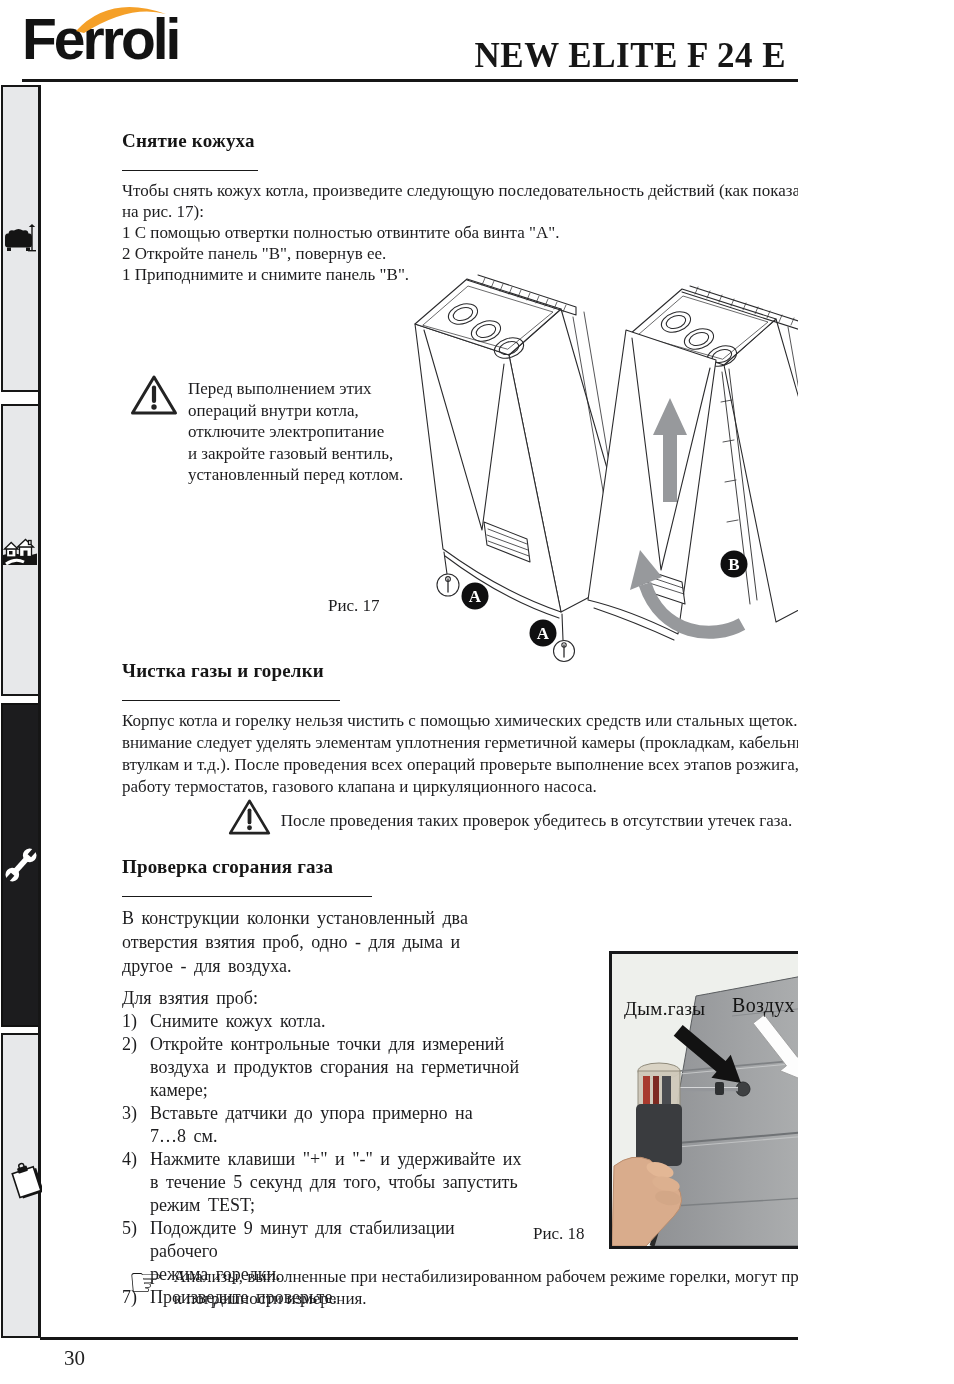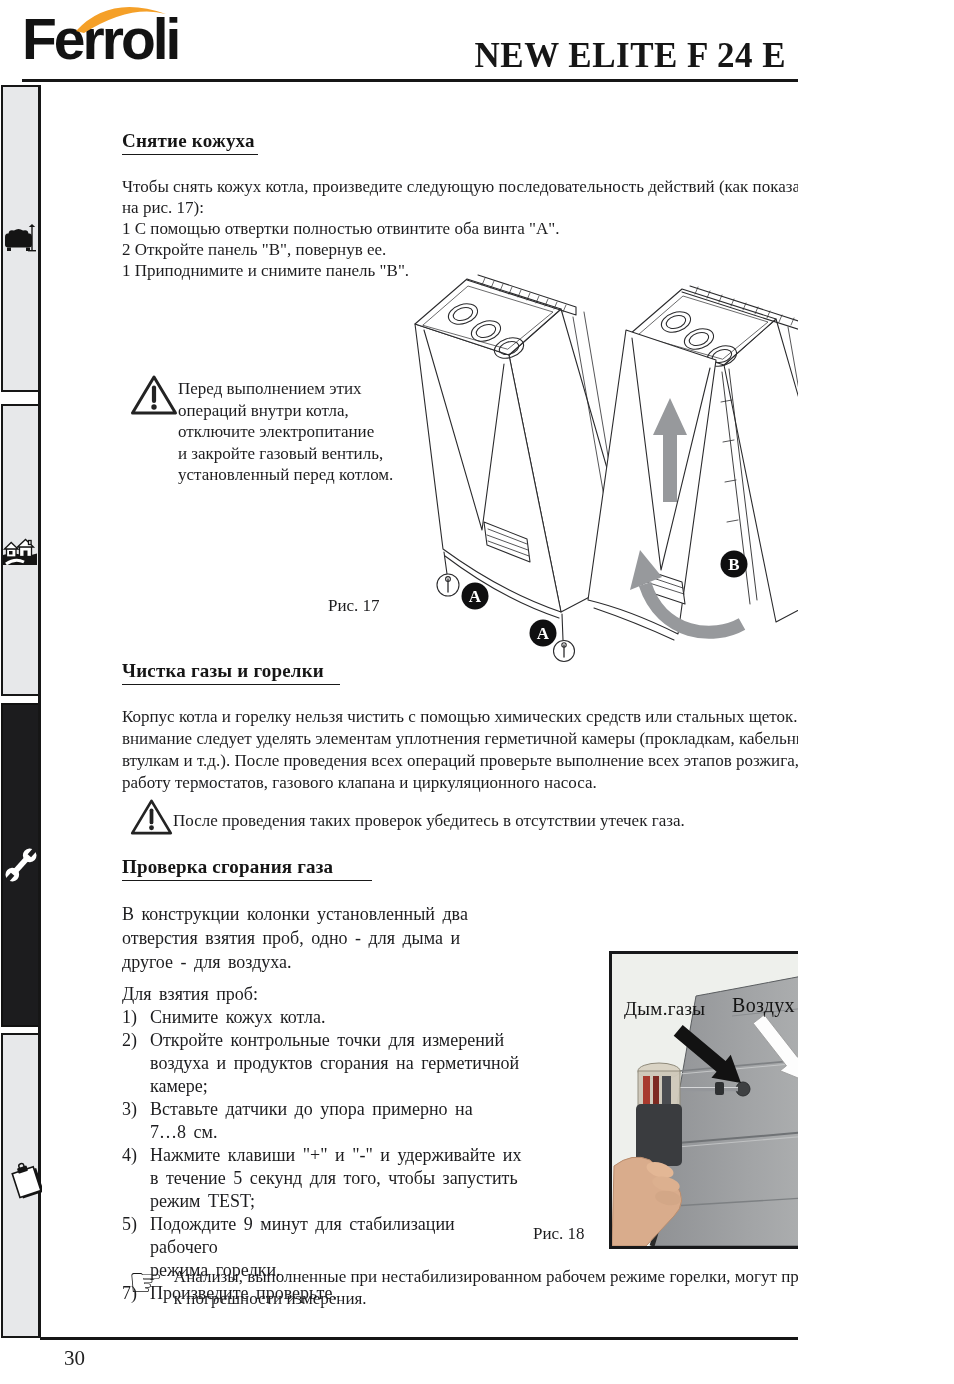--- a/index.html
+++ b/index.html
@@ -18,26 +18,26 @@
   
   .side-seg{left:1px;width:39px;background:#e7e8ea;border:2px solid #161616;box-sizing:border-box;}
   .side-seg.dark{background:#1c1c1e;border-color:#111;}
   .side-icon{left:2px;width:36px;text-align:center;}
   .side-vrule{left:38px;top:85px;width:2.5px;height:1253px;background:#161616;}
   .bottom-rule{left:40px;top:1337px;width:902px;height:2.5px;background:#161616;}
   .page-num{left:64px;top:1346px;font-size:21px;color:#222;}
 
   
   .sec-title{font-weight:700;font-size:19px;letter-spacing:.2px;border-bottom:1.7px solid #191919;
-             padding-bottom:2px;margin-bottom:21px;color:#151515;}
+             padding-bottom:18px;margin-bottom:9px;color:#151515;}
   .w136{width:136px;} .w218{width:218px;} .w250{width:250px;}
   .body17{font-size:17px;line-height:21px;white-space:pre-line;}
   .steps div{font-size:17px;line-height:21px;}
   .cleanbody{font-size:17px;line-height:22px;white-space:pre-line;}
-  .warn-row{display:flex;align-items:flex-start;gap:0;}
+  .warn-row{display:flex;align-items:flex-start;gap:10px;}
   .warn-text{font-size:17px;line-height:21.5px;white-space:pre-line;padding-top:4px;}
   .warn-text.single{padding-top:12px;white-space:normal;}
   .comb-intro{font-size:18px;line-height:24px;white-space:pre-line;word-spacing:3px;}
   .list-intro{font-size:18px;line-height:23px;margin-top:9px;word-spacing:3px;}
   .li{display:flex;font-size:18px;line-height:23px;word-spacing:3px;}
   .li .num{width:28px;flex:none;}
   .li .itxt{white-space:pre-line;flex:1;}
   .caption{font-size:17px;color:#1d1d1f;}
 
   
@@ -233,21 +233,21 @@
   <div class="abs caption" style="left:328px;top:596px;">Рис. 17</div>
 
   <div class="abs" style="left:122px;top:660px;width:822px;">
     <div class="sec-title w218">Чистка газы и горелки</div>
     <div class="cleanbody">Корпус котла и горелку нельзя чистить с помощью химических средств или стальных щеток. Особое
 внимание следует уделять элементам уплотнения герметичной камеры (прокладкам, кабельным
 втулкам и т.д.). После проведения всех операций проверьте выполнение всех этапов розжига, а также
 работу термостатов, газового клапана и циркуляционного насоса.</div>
   </div>
 
-  <div class="abs warn-row" style="left:130px;top:798px;width:760px;">
+  <div class="abs warn-row" style="left:130px;top:798px;width:760px;justify-content:center;">
     <span>
       <svg width="43" height="38" viewBox="0 0 48 42">
         <path d="M24,3 L45.5,39 L2.5,39 Z" fill="#fff" stroke="#232323" stroke-width="3" stroke-linejoin="round"></path>
         <path d="M24,13.5 L24,27" stroke="#232323" stroke-width="4.2" stroke-linecap="round"></path>
         <circle cx="24" cy="33" r="2.7" fill="#232323"></circle>
       </svg>
     </span>
     <div class="warn-text single">После проведения таких проверок убедитесь в отсутствии утечек газа.</div>
   </div>
 

